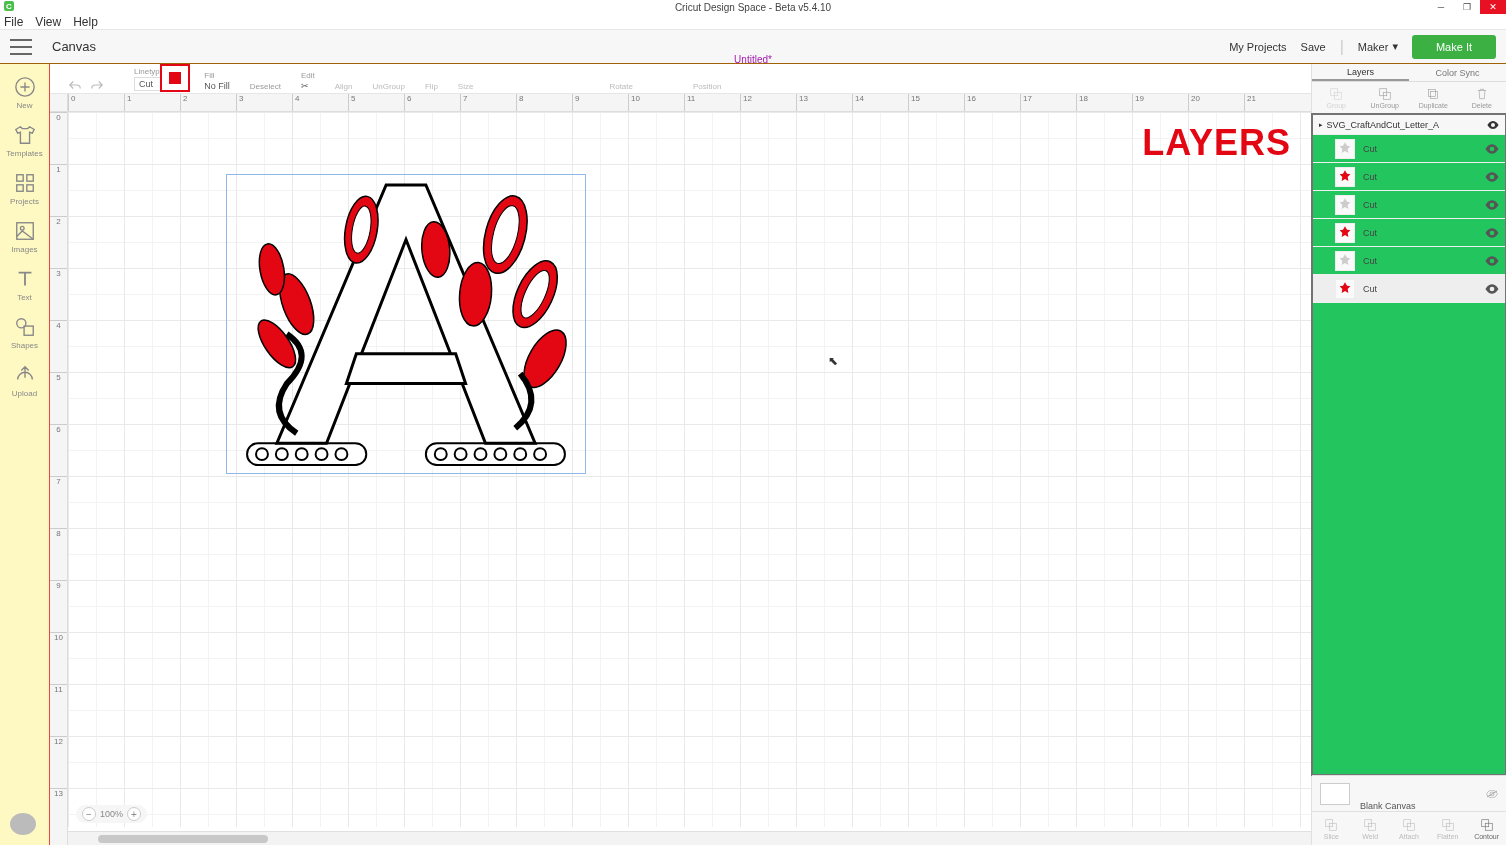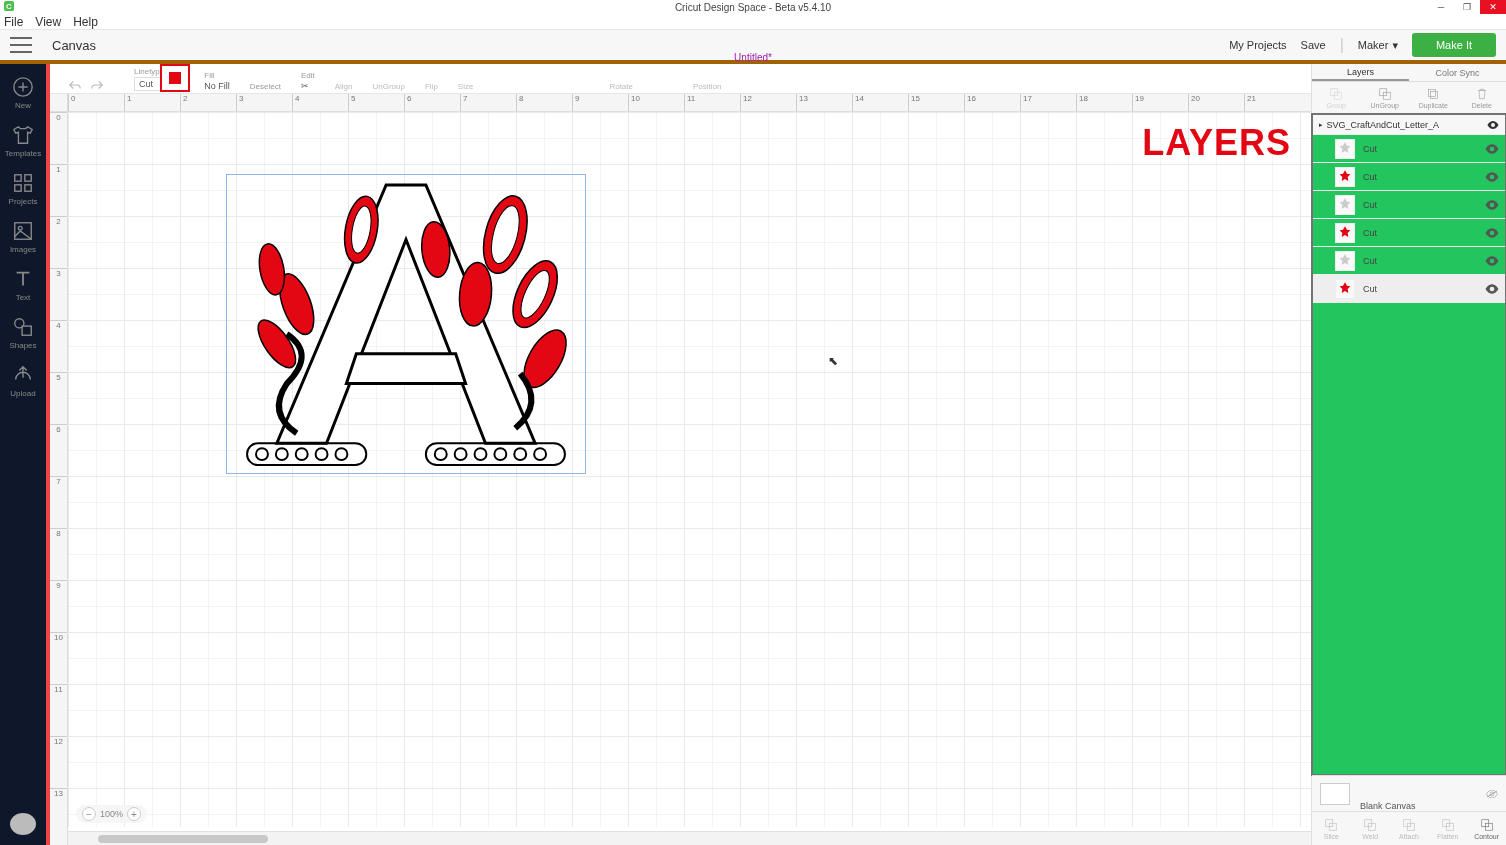--- a/index.html
+++ b/index.html
@@ -11,36 +11,36 @@
 .os-controls { position: absolute; right: 0; top: 0; display: flex; }
 .os-btn { width: 26px; height: 14px; display: flex; align-items: center; justify-content: center; font-size: 9px; color: #444; cursor: pointer; }
 .os-close { background: #e81123; color: #fff; }
 .app-icon { position: absolute; left: 4px; top: 1px; width: 10px; height: 10px; border-radius: 2px; background: #4bbf4b; color: #fff; font-size: 8px; font-weight: bold; display: flex; align-items: center; justify-content: center; }
 
 
 .os-menubar { height: 16px; background: #fff; border-bottom: 1px solid #e6e6e6; display: flex; align-items: center; padding-left: 4px; gap: 12px; }
 .os-menubar span { font-size: 12px; color: #333; cursor: pointer; }
 
 
-.app-header { height: 34px; background: #f7f7f7; border-bottom: 4px solid #a16207; display: flex; align-items: center; padding: 0 10px; position: relative; }
+.app-header { height: 34px; background: #f7f7f7; border-bottom: 1px solid #a16207; display: flex; align-items: center; padding: 0 10px; position: relative; }
 .hamburger { width: 22px; height: 16px; display: flex; flex-direction: column; justify-content: space-between; cursor: pointer; margin-right: 20px; }
 .hamburger span { height: 2px; background: #666; }
 .canvas-label { font-size: 13px; color: #333; }
 .doc-title { position: absolute; left: 50%; transform: translateX(-50%); font-size: 10px; color: #a21caf; margin-top: 25px; }
 .header-right { position: absolute; right: 10px; display: flex; align-items: center; gap: 14px; }
 .header-link { font-size: 11px; color: #333; cursor: pointer; }
 .header-sep { color: #ccc; }
 .machine-select { font-size: 11px; color: #333; display: flex; align-items: center; gap: 4px; cursor: pointer; }
 .make-it { background: #3cb043; color: #fff; font-size: 11px; padding: 6px 24px; border-radius: 3px; cursor: pointer; border: none; }
 
 
 .app-body { display: flex; height: calc(845px - 14px - 16px - 34px); }
 
 
-.tool-rail { width: 50px; background: #0f172a; border-right: 4px solid #ef4444; display: flex; flex-direction: column; align-items: center; padding-top: 8px; gap: 6px; }
+.tool-rail { width: 50px; background: #fef9c3; border-right: 1px solid #ef4444; display: flex; flex-direction: column; align-items: center; padding-top: 8px; gap: 6px; }
 .tool-item { width: 48px; display: flex; flex-direction: column; align-items: center; gap: 3px; color: #888; cursor: pointer; padding: 4px 0; }
 .tool-item svg { width: 22px; height: 22px; }
 .tool-label { font-size: 8px; }
 .chat-bubble { position: absolute; left: 10px; bottom: 10px; width: 26px; height: 22px; background: #bbb; border-radius: 50%; cursor: pointer; }
 
 
 .canvas-wrap { flex: 1; display: flex; flex-direction: column; position: relative; }
 
 
 .options-bar { height: 30px; border-bottom: 1px solid #e6e6e6; display: flex; align-items: flex-end; padding: 0 8px 2px 18px; gap: 20px; font-size: 8px; color: #888; position: relative; }

